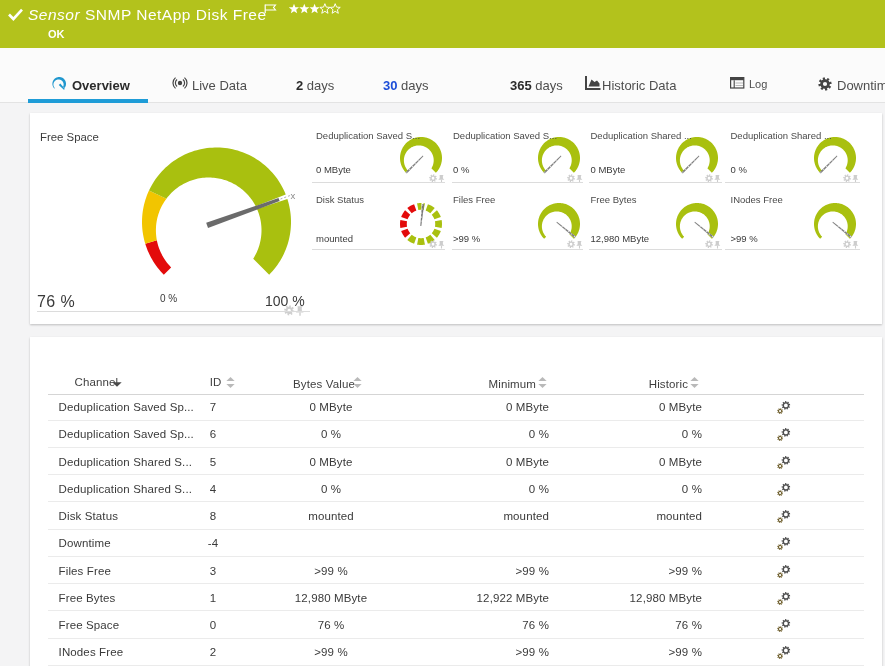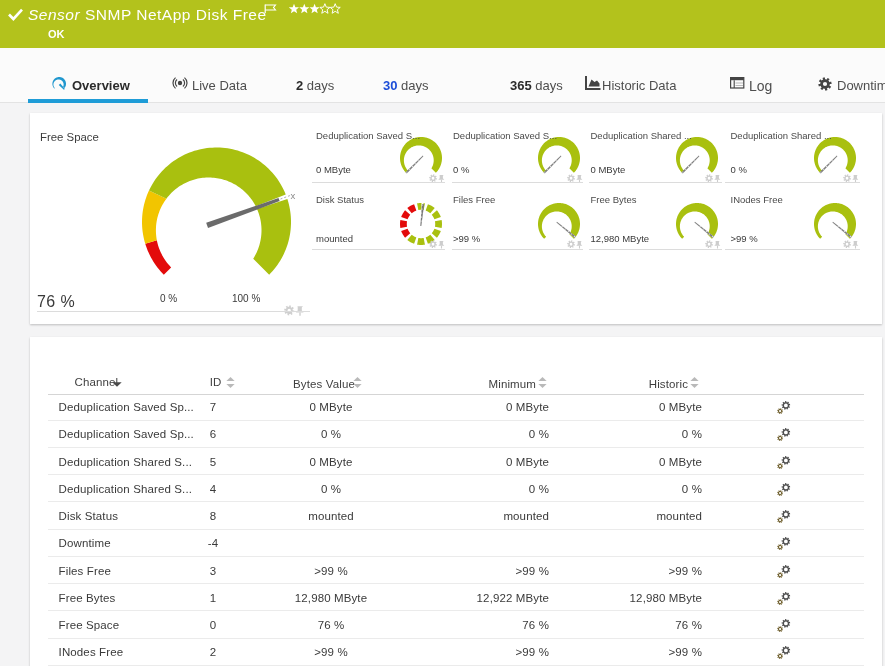--- a/index.html
+++ b/index.html
@@ -47,38 +47,38 @@
     <path d="M1,0 V13 H15.5" fill="none" stroke="#444" stroke-width="2"></path>
     <path d="M3.5,10.5 L6.5,3.5 L9.5,6 L12,4.5 L14.5,7.5 V10.5 Z" fill="#444"></path>
   </svg>
 <div class="abs" style="left:602px;top:78px;font-size:13px;color:#4e4e4e;">Historic Data</div>
 <svg class="abs" style="left:730px;top:77px" width="15" height="12">
     <rect x="0.6" y="0.6" width="13.2" height="10.4" fill="none" stroke="#444" stroke-width="1.2"></rect>
     <rect x="0.6" y="0.6" width="13.2" height="2.6" fill="#444"></rect>
     <path d="M4.2,3.2 V11" stroke="#444" stroke-width="1.1"></path>
     <path d="M5.5,6 H13 M5.5,8.5 H13" stroke="#b9b9b9" stroke-width="1"></path>
   </svg>
-<div class="abs" style="left:749px;top:78px;font-size:14px;color:#4e4e4e;">Log</div>
+<div class="abs" style="left:749px;top:78px;font-size:11px;color:#4e4e4e;">Log</div>
 <svg class="abs" style="left:818px;top:77px" width="14" height="14">
     <path d="M13.10,9.51 L12.50,10.65 L11.68,11.65 L10.40,10.38 L9.68,10.98 L8.85,11.43 L9.54,13.09 L8.31,13.47 L7.02,13.60 L7.01,11.80 L6.08,11.71 L5.18,11.44 L4.49,13.10 L3.35,12.50 L2.35,11.68 L3.62,10.40 L3.02,9.68 L2.57,8.85 L0.91,9.54 L0.53,8.31 L0.40,7.02 L2.20,7.01 L2.29,6.08 L2.56,5.18 L0.90,4.49 L1.50,3.35 L2.32,2.35 L3.60,3.62 L4.32,3.02 L5.15,2.57 L4.46,0.91 L5.69,0.53 L6.98,0.40 L6.99,2.20 L7.92,2.29 L8.82,2.56 L9.51,0.90 L10.65,1.50 L11.65,2.32 L10.38,3.60 L10.98,4.32 L11.43,5.15 L13.09,4.46 L13.47,5.69 L13.60,6.98 L11.80,6.99 L11.71,7.92 L11.44,8.82 Z M9.10,7.00 A2.10,2.10 0 1 0 4.90,7.00 A2.10,2.10 0 1 0 9.10,7.00 Z" fill="#444" fill-rule="evenodd"></path>
   </svg>
 <div class="abs" style="left:837px;top:78px;font-size:13px;color:#4e4e4e;">Downtime</div>
 <div class="card" style="left:30px;top:113px;width:852px;height:211px;"></div>
 <div class="abs" style="left:40px;top:130.6px;font-size:11.4px;color:#3c3c3c;">Free Space</div>
 <svg style="position:absolute;left:135px;top:140px" width="170" height="145">
     <path d="M28.82,134.68 L27.13,132.94 L25.50,131.14 L23.93,129.29 L22.42,127.39 L20.97,125.44 L19.59,123.44 L18.27,121.41 L17.02,119.33 L15.84,117.21 L14.73,115.05 L13.69,112.86 L12.72,110.63 L11.82,108.37 L11.00,106.09 L10.26,103.78 L21.84,100.24 L22.27,102.24 L22.77,104.23 L23.35,106.20 L24.01,108.16 L24.75,110.09 L25.56,111.99 L26.45,113.87 L27.42,115.71 L28.45,117.51 L29.56,119.28 L30.74,121.00 L31.99,122.67 L33.30,124.30 L34.68,125.87 L36.12,127.38 Z" fill="#e30b0b"></path>
     <path d="M10.26,103.78 L9.57,101.40 L8.96,98.99 L8.44,96.56 L7.99,94.12 L7.63,91.67 L7.35,89.20 L7.15,86.73 L7.03,84.25 L7.00,81.76 L7.05,79.28 L7.18,76.80 L7.40,74.33 L7.69,71.87 L8.07,69.41 L8.53,66.97 L9.07,64.55 L9.69,62.15 L10.39,59.77 L11.18,57.41 L12.03,55.08 L12.97,52.78 L13.98,50.51 L31.43,58.65 L30.33,60.18 L29.28,61.76 L28.27,63.39 L27.32,65.06 L26.43,66.77 L25.60,68.53 L24.82,70.33 L24.11,72.16 L23.47,74.03 L22.89,75.93 L22.38,77.87 L21.95,79.83 L21.59,81.81 L21.30,83.82 L21.09,85.84 L20.96,87.88 L20.90,89.93 L20.93,91.99 L21.03,94.05 L21.22,96.12 L21.49,98.18 L21.84,100.24 Z" fill="#f2c500"></path>
     <path d="M13.98,50.51 L15.11,48.19 L16.33,45.91 L17.62,43.66 L18.99,41.47 L20.43,39.32 L21.95,37.23 L23.54,35.19 L25.20,33.21 L26.93,31.28 L28.72,29.42 L30.58,27.62 L32.50,25.88 L34.48,24.21 L36.51,22.62 L38.60,21.09 L40.74,19.64 L42.93,18.26 L45.17,16.96 L47.45,15.74 L49.77,14.60 L52.13,13.53 L54.52,12.56 L56.95,11.66 L59.41,10.85 L61.89,10.13 L64.40,9.49 L66.92,8.94 L69.47,8.48 L72.03,8.10 L74.60,7.82 L77.18,7.63 L79.77,7.52 L82.35,7.50 L84.94,7.58 L87.52,7.74 L90.09,8.00 L92.66,8.34 L95.21,8.77 L97.74,9.29 L100.26,9.90 L102.75,10.59 L105.21,11.38 L107.65,12.24 L110.06,13.19 L112.43,14.22 L114.76,15.34 L117.06,16.53 L119.31,17.81 L121.52,19.16 L123.67,20.59 L125.78,22.09 L127.83,23.66 L129.83,25.30 L131.77,27.02 L133.65,28.79 L135.46,30.64 L137.21,32.54 L138.90,34.51 L140.51,36.53 L142.06,38.60 L143.53,40.73 L144.92,42.91 L146.24,45.14 L147.48,47.41 L148.64,49.72 L149.72,52.07 L150.72,54.45 L120.77,66.37 L120.08,65.07 L119.36,63.79 L118.61,62.54 L117.83,61.31 L117.02,60.11 L116.17,58.93 L115.30,57.78 L114.39,56.65 L113.46,55.56 L112.50,54.48 L111.51,53.44 L110.49,52.43 L109.44,51.44 L108.37,50.48 L107.27,49.55 L106.15,48.65 L105.00,47.78 L103.83,46.94 L102.63,46.13 L101.41,45.35 L100.16,44.61 L98.89,43.90 L97.60,43.22 L96.28,42.57 L94.94,41.96 L93.59,41.39 L92.21,40.85 L90.80,40.35 L89.38,39.88 L87.94,39.46 L86.49,39.07 L85.01,38.73 L83.51,38.42 L82.00,38.16 L80.47,37.94 L78.93,37.76 L77.37,37.63 L75.80,37.54 L74.22,37.50 L72.62,37.51 L71.02,37.57 L69.41,37.67 L67.78,37.83 L66.16,38.04 L64.52,38.30 L62.89,38.62 L61.25,38.99 L59.61,39.41 L57.98,39.89 L56.35,40.43 L54.72,41.03 L53.10,41.68 L51.50,42.40 L49.90,43.17 L48.32,44.00 L46.76,44.89 L45.21,45.84 L43.69,46.86 L42.19,47.93 L40.72,49.07 L39.28,50.26 L37.88,51.51 L36.50,52.83 L35.17,54.20 L33.88,55.63 L32.63,57.11 L31.43,58.65 Z" fill="#a9c00f"></path>
     <path d="M152.39,59.10 L153.14,61.55 L153.80,64.02 L154.37,66.51 L154.86,69.02 L155.26,71.54 L155.58,74.08 L155.81,76.62 L155.95,79.17 L156.00,81.73 L155.97,84.28 L155.84,86.84 L155.63,89.38 L155.34,91.92 L154.95,94.45 L154.48,96.96 L153.93,99.45 L153.29,101.93 L152.56,104.38 L151.75,106.80 L150.86,109.20 L149.88,111.56 L148.83,113.89 L147.70,116.18 L146.49,118.43 L145.20,120.64 L143.83,122.80 L142.40,124.91 L140.89,126.98 L139.31,128.99 L137.67,130.94 L135.96,132.84 L134.18,134.68 L118.21,118.71 L119.16,117.16 L120.05,115.59 L120.88,114.01 L121.65,112.41 L122.36,110.79 L123.01,109.17 L123.61,107.54 L124.14,105.90 L124.62,104.26 L125.04,102.62 L125.41,100.98 L125.72,99.34 L125.98,97.70 L126.18,96.07 L126.34,94.45 L126.44,92.83 L126.49,91.22 L126.50,89.63 L126.45,88.04 L126.36,86.47 L126.22,84.91 L126.04,83.37 L125.82,81.84 L125.55,80.33 L125.24,78.83 L124.89,77.36 L124.50,75.90 L124.07,74.47 L123.60,73.05 L123.10,71.65 L122.56,70.28 L121.98,68.93 Z" fill="#a9c00f"></path>
     <line x1="145.5" y1="59.0" x2="156.8" y2="54.9" stroke="#b0b0b0" stroke-width="1" stroke-dasharray="2,2"></line>
     <path d="M73.02,87.97 L144.61,60.98 L143.53,57.97 L71.16,82.80 Z" fill="#6b6b6b"></path>
     <text x="155.5" y="59" font-size="9.5" fill="#8a8a8a" font-family="Liberation Sans, sans-serif">x</text>
   </svg>
 <div class="abs" style="left:160px;top:293px;font-size:10px;color:#3a3a3a;">0 %</div>
-<div class="abs" style="left:232px;top:293px;font-size:10px;color:#3a3a3a;">100 %</div>
+<div class="abs" style="left:265px;top:293px;font-size:14px;color:#3a3a3a;">100 %</div>
 <div class="abs" style="left:37px;top:292.5px;font-size:16px;letter-spacing:0.4px;color:#3a3a3a;">76 %</div>
 <svg style="position:absolute;left:284px;top:304.5px" width="22" height="12">
     <path d="M10.20,5.40 L10.10,6.38 L9.82,7.31 L8.53,6.78 L8.19,7.40 L7.75,7.95 L8.74,8.94 L7.98,9.56 L7.11,10.02 L6.58,8.73 L5.90,8.93 L5.20,9.00 L5.20,10.40 L4.22,10.30 L3.29,10.02 L3.82,8.73 L3.20,8.39 L2.65,7.95 L1.66,8.94 L1.04,8.18 L0.58,7.31 L1.87,6.78 L1.67,6.10 L1.60,5.40 L0.20,5.40 L0.30,4.42 L0.58,3.49 L1.87,4.02 L2.21,3.40 L2.65,2.85 L1.66,1.86 L2.42,1.24 L3.29,0.78 L3.82,2.07 L4.50,1.87 L5.20,1.80 L5.20,0.40 L6.18,0.50 L7.11,0.78 L6.58,2.07 L7.20,2.41 L7.75,2.85 L8.74,1.86 L9.36,2.62 L9.82,3.49 L8.53,4.02 L8.73,4.70 L8.80,5.40 Z M6.90,5.40 A1.70,1.70 0 1 0 3.50,5.40 A1.70,1.70 0 1 0 6.90,5.40 Z" fill="#cfcfcf" fill-rule="evenodd"></path>
     <path d="M13.5,1.2 h5.5 l-1.2,1.2 v3.2 l1.8,1.8 h-7.7 l1.8,-1.8 v-3.2 Z" fill="#cfcfcf"></path>
     <path d="M16.0,7.4 v3.4" stroke="#cfcfcf" stroke-width="1.4"></path>
   </svg>
 <div class="hline" style="left:37px;top:311px;width:273px;"></div>
 <div class="abs" style="left:316px;top:129.5px;font-size:9.5px;color:#4a4a4a;white-space:nowrap;z-index:3;">Deduplication Saved S...</div>
 <svg style="position:absolute;left:397px;top:133.5px" width="48" height="48">
     <path d="M9.15,38.85 L8.65,38.33 L8.16,37.79 L7.69,37.23 L7.24,36.66 L6.81,36.07 L6.41,35.46 L6.02,34.85 L5.65,34.22 L5.31,33.58 L4.99,32.92 L4.69,32.26 L4.42,31.59 L4.17,30.90 L3.94,30.21 L3.74,29.51 L3.56,28.81 L3.40,28.10 L3.27,27.38 L3.17,26.66 L3.09,25.94 L3.04,25.21 L3.01,24.49 L3.00,23.76 L3.02,23.03 L3.07,22.30 L3.14,21.58 L3.24,20.86 L3.36,20.14 L3.50,19.43 L3.67,18.72 L3.87,18.02 L4.09,17.33 L4.33,16.64 L4.60,15.96 L4.89,15.30 L5.20,14.64 L5.54,13.99 L5.89,13.36 L6.27,12.74 L6.68,12.13 L7.10,11.54 L7.54,10.96 L8.00,10.40 L8.48,9.85 L8.98,9.32 L9.50,8.81 L10.03,8.32 L10.58,7.84 L11.15,7.39 L11.74,6.95 L12.33,6.54 L12.94,6.15 L13.57,5.77 L14.21,5.42 L14.86,5.09 L15.52,4.79 L16.19,4.51 L16.87,4.25 L17.56,4.01 L18.25,3.80 L18.96,3.61 L19.67,3.45 L20.38,3.31 L21.10,3.20 L21.82,3.11 L22.55,3.05 L23.27,3.01 L24.00,3.00 L24.73,3.01 L25.45,3.05 L26.18,3.11 L26.90,3.20 L27.62,3.31 L28.33,3.45 L29.04,3.61 L29.75,3.80 L30.44,4.01 L31.13,4.25 L31.81,4.51 L32.48,4.79 L33.14,5.09 L33.79,5.42 L34.43,5.77 L35.06,6.15 L35.67,6.54 L36.26,6.95 L36.85,7.39 L37.42,7.84 L37.97,8.32 L38.50,8.81 L39.02,9.32 L39.52,9.85 L40.00,10.40 L40.46,10.96 L40.90,11.54 L41.32,12.13 L41.73,12.74 L42.11,13.36 L42.46,13.99 L42.80,14.64 L43.11,15.30 L43.40,15.96 L43.67,16.64 L43.91,17.33 L44.13,18.02 L44.33,18.72 L44.50,19.43 L44.64,20.14 L44.76,20.86 L44.86,21.58 L44.93,22.30 L44.98,23.03 L45.00,23.76 L44.99,24.49 L44.96,25.21 L44.91,25.94 L44.83,26.66 L44.73,27.38 L44.60,28.10 L44.44,28.81 L44.26,29.51 L44.06,30.21 L43.83,30.90 L43.58,31.59 L43.31,32.26 L43.01,32.92 L42.69,33.58 L42.35,34.22 L41.98,34.85 L41.59,35.46 L41.19,36.07 L40.76,36.66 L40.31,37.23 L39.84,37.79 L39.35,38.33 L38.85,38.85 L34.36,34.36 L34.63,33.92 L34.89,33.47 L35.12,33.02 L35.34,32.57 L35.54,32.11 L35.73,31.64 L35.90,31.18 L36.05,30.71 L36.18,30.24 L36.30,29.77 L36.40,29.31 L36.49,28.84 L36.56,28.37 L36.62,27.91 L36.66,27.44 L36.69,26.98 L36.70,26.53 L36.70,26.07 L36.68,25.62 L36.65,25.17 L36.61,24.73 L36.56,24.29 L36.49,23.86 L36.41,23.43 L36.32,23.00 L36.22,22.58 L36.10,22.17 L35.98,21.76 L35.84,21.36 L35.69,20.96 L35.53,20.57 L35.37,20.19 L35.19,19.81 L35.00,19.44 L34.81,19.08 L34.60,18.72 L34.38,18.37 L34.16,18.03 L33.93,17.69 L33.69,17.36 L33.44,17.04 L33.18,16.73 L32.91,16.42 L32.64,16.13 L32.36,15.83 L32.07,15.55 L31.77,15.28 L31.47,15.01 L31.15,14.75 L30.83,14.50 L30.51,14.26 L30.18,14.03 L29.84,13.80 L29.49,13.59 L29.14,13.38 L28.78,13.18 L28.41,13.00 L28.04,12.82 L27.66,12.65 L27.27,12.49 L26.88,12.34 L26.49,12.21 L26.09,12.08 L25.68,11.96 L25.27,11.86 L24.85,11.77 L24.43,11.68 L24.00,11.61 L23.57,11.56 L23.13,11.51 L22.69,11.48 L22.25,11.46 L21.80,11.45 L21.35,11.46 L20.90,11.48 L20.45,11.51 L19.99,11.56 L19.53,11.62 L19.07,11.70 L18.61,11.80 L18.15,11.90 L17.69,12.03 L17.23,12.17 L16.77,12.32 L16.31,12.50 L15.86,12.69 L15.41,12.89 L14.96,13.11 L14.52,13.35 L14.08,13.61 L13.64,13.88 L13.22,14.17 L12.80,14.48 L12.39,14.80 L11.98,15.14 L11.59,15.50 L11.21,15.87 L10.83,16.26 L10.47,16.67 L10.13,17.09 L9.79,17.53 L9.47,17.98 L9.17,18.45 L8.88,18.93 L8.61,19.43 L8.35,19.94 L8.11,20.46 L7.90,20.99 L7.70,21.53 L7.52,22.09 L7.37,22.65 L7.23,23.22 L7.12,23.81 L7.03,24.39 L6.96,24.98 L6.92,25.58 L6.90,26.18 L6.91,26.79 L6.94,27.39 L6.99,28.00 L7.07,28.61 L7.18,29.21 L7.31,29.81 L7.46,30.41 L7.64,31.00 L7.85,31.58 L8.08,32.16 L8.33,32.73 L8.61,33.28 L8.91,33.83 L9.24,34.36 L9.59,34.88 L9.96,35.39 L10.35,35.88 L10.76,36.35 L11.19,36.81 Z" fill="#a9c00f"></path>

